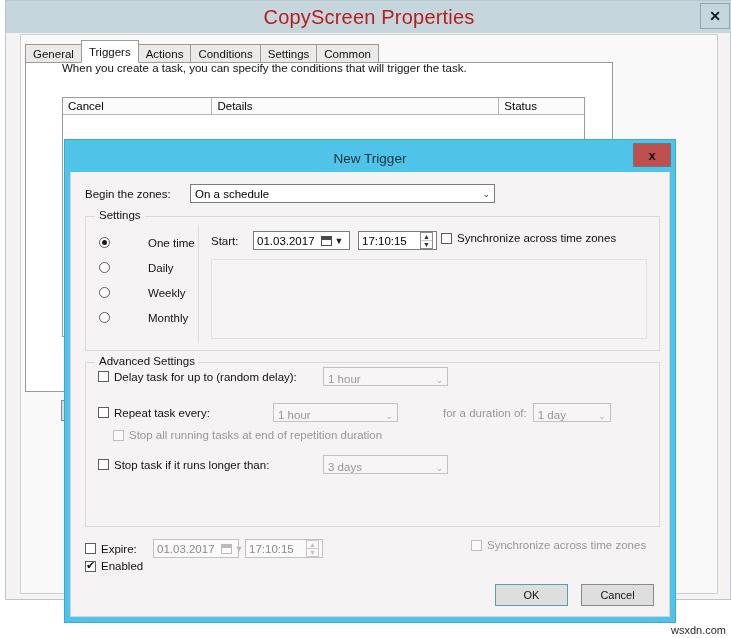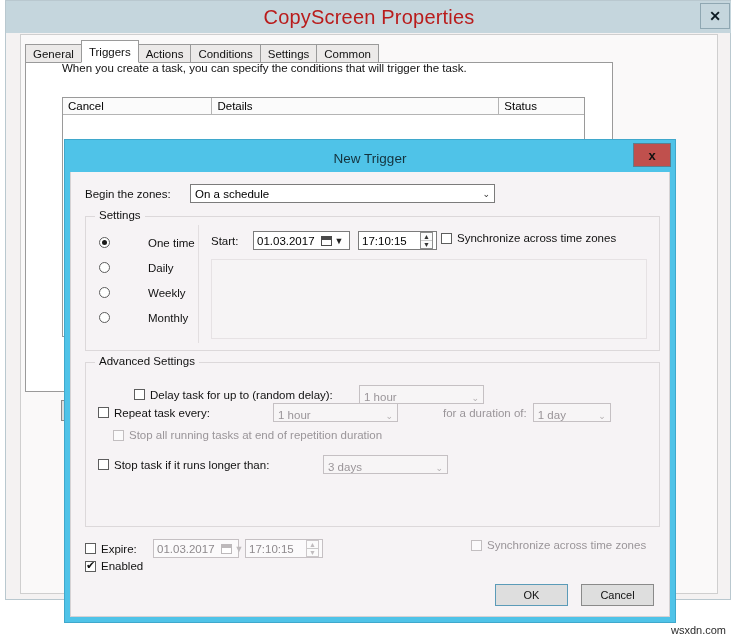--- a/index.html
+++ b/index.html
@@ -224,21 +224,21 @@
     position: absolute; left: 355px; top: 15px;
     display: flex; align-items: center;
   }
   .empty-panel {
     position: absolute; left: 125px; top: 42px;
     width: 436px; height: 80px;
     background: #f6f4f5; border: 1px solid #e6e2e4;
   }
 
   .adv-line { position: absolute; display: flex; align-items: center; }
-  .a1 { left: 12px; top: 22px; margin-left: 36px; }
+  .a1 { left: 12px; top: 4px; }
   .a2 { left: 12px; top: 40px; }
   .a3 { left: 27px; top: 66px; }
   .a4 { left: 12px; top: 92px; }
 
   .bottom-line { position: absolute; display: flex; align-items: center; }
   .b-expire { left: 14px; top: 367px; }
   .b-enabled { left: 14px; top: 388px; }
   .b-sync { left: 400px; top: 367px; }
 
   .btn-row { position: absolute; right: 15px; bottom: 10px; display: flex; }

